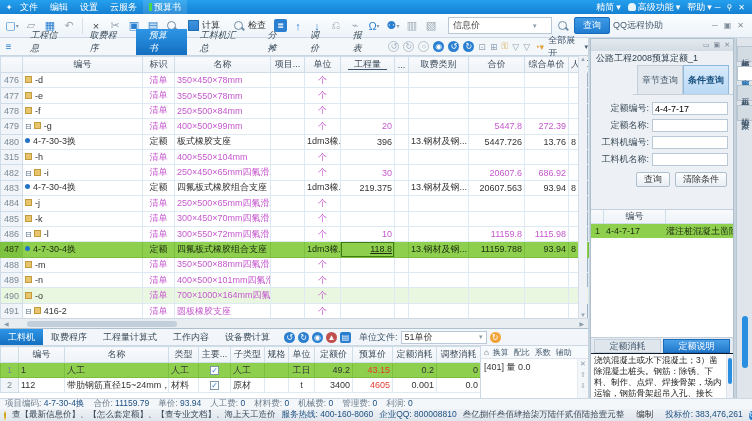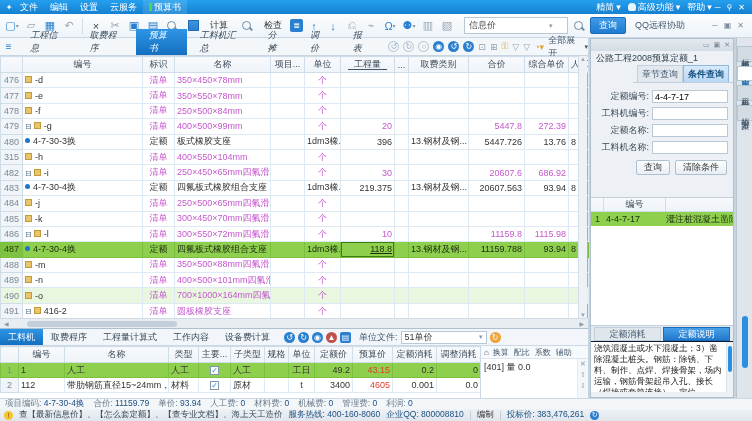--- a/index.html
+++ b/index.html
@@ -16,32 +16,32 @@
   .wtitle{position:absolute;left:462px;top:16px;color:#eaf6ff;}
   .userico{display:inline-block;width:8px;height:8px;border-radius:50% 50% 2px 2px;background:#fff;opacity:.9;}
   .winbtn{padding:0 3px;font-size:8px;}
 
   
   .toolbar{position:absolute;left:0;top:14px;width:752px;height:24px;background:linear-gradient(#fcfeff,#edf3f9);border-bottom:1px solid #ccd9e4;display:flex;align-items:center;padding:0 4px;gap:3px;}
   .tico{display:inline-flex;align-items:center;justify-content:center;width:16px;height:16px;border-radius:2px;color:#2a7fd0;font-size:11px;}
   .tico.gray{color:#9aa7b2;}
   .tico.dark{color:#444;}
   .tsep{width:1px;height:16px;background:#d4dee8;margin:0 2px;}
-  .tbtn{display:inline-flex;align-items:center;gap:11px;height:18px;padding:0 5px;border-radius:2px;color:#333;}
+  .tbtn{display:inline-flex;align-items:center;gap:3px;height:18px;padding:0 5px;border-radius:2px;color:#333;}
   .tbtn .bico{width:11px;height:11px;background:#2a7fd0;display:inline-block;border-radius:1px;position:relative;}
   .tbtn .bico.grid{background:linear-gradient(#3f97e2,#2a7fd0);box-shadow:inset 0 0 0 1px #1d6cb4;}
   .bluesq{width:13px;height:13px;background:#2a7fd0;color:#fff;display:inline-flex;align-items:center;justify-content:center;border-radius:2px;font-size:8px;}
   .mag{position:relative;width:12px;height:12px;display:inline-block;}
   .mag::before{content:"";position:absolute;left:1px;top:1px;width:7px;height:7px;border:1.5px solid #6f8ca5;border-radius:50%;}
   .mag::after{content:"";position:absolute;left:8px;top:8px;width:4px;height:1.5px;background:#6f8ca5;transform:rotate(45deg);}
   .searchbox{display:flex;align-items:center;height:17px;background:#fff;border:1px solid #b9c8d6;width:104px;padding:0 2px;margin-left:6px;}
   .searchbox input{border:0;outline:0;width:82px;font-size:9px;color:#444;background:transparent;}
   .searchbox .ud{font-size:7px;color:#8a99a8;}
   .qbtn{height:17px;background:linear-gradient(#3f9ae6,#1f7cd0);color:#fff;border:1px solid #1a6cb8;border-radius:2px;padding:0 8px;display:inline-flex;align-items:center;}
-  .qqlbl{color:#445a6e;margin-left:6px;}
+  .qqlbl{color:#445a6e;}
   .mdi-ctrl{margin-left:auto;display:flex;gap:6px;color:#7e8c99;font-size:8px;padding-right:4px;}
 
   
   .tabrow{position:absolute;left:0;top:38px;width:588px;height:18px;background:#f4f7fa;border-bottom:1px solid #c9d6e2;display:flex;align-items:stretch;}
   .hamb{width:18px;display:flex;align-items:center;justify-content:center;color:#2a7fd0;font-size:10px;}
   .mtab{padding:0 13px;display:flex;align-items:center;color:#3a4a58;}
   .mtab.active{background:linear-gradient(#2e95e6,#146fc0);color:#fff;}
   .trow-icons{display:flex;align-items:center;gap:4px;margin-left:6px;color:#8fa3b5;font-size:9px;}
   .cir{width:11px;height:11px;border-radius:50%;display:inline-flex;align-items:center;justify-content:center;font-size:8px;}
   .cir.g{border:1px solid #b3c2cf;color:#9fb0bf;}
@@ -93,21 +93,21 @@
   .convert{position:absolute;left:480px;top:17px;width:108px;height:53px;border-left:1px solid #ccd9e4;background:#f7fafc;}
   .cv-head{height:13px;display:flex;align-items:center;gap:4px;padding:0 3px;border-bottom:1px solid #dde6ee;color:#44586c;font-size:8px;}
   .cv-body{position:relative;height:40px;background:#fff;}
   .cv-text{padding:2px 3px;color:#333;}
   .cv-ctrl{position:absolute;right:0;top:0;width:11px;height:40px;display:flex;flex-direction:column;align-items:center;gap:3px;padding-top:1px;color:#8b9aa9;font-size:7px;border-left:1px solid #e4ebf1;background:#f4f7fa;}
 
   
   .right-panel{position:absolute;left:590px;top:38px;width:144px;height:360px;background:#edf1f5;border:1px solid #aebfcd;}
   .p-strip{height:12px;background:linear-gradient(#e4eaef,#d3dce4);display:flex;justify-content:flex-end;align-items:center;gap:4px;padding:0 3px;color:#7e8c99;font-size:7px;}
   .p-title{height:14px;padding:1px 5px;color:#2c3c4c;}
-  .p-tabs{height:18px;display:flex;padding:0 4px;gap:0;border-bottom:1px solid #c3cfda;margin-left:42px;}
+  .p-tabs{height:30px;display:flex;padding:0 4px;gap:0;border-bottom:1px solid #c3cfda;margin-left:42px;}
   .ptab{flex:1;display:flex;align-items:center;justify-content:center;background:#e2e8ee;border:1px solid #c3cfda;border-bottom:0;color:#41566b;}
   .ptab.active{background:linear-gradient(#d8eafb,#b9d8f4);color:#14507f;border-color:#8fb8dd;font-weight:bold;}
   .p-form{padding:5px 5px 0 5px;}
   .p-frow{display:flex;align-items:center;height:17px;}
   .p-frow label{width:56px;text-align:right;color:#3a4a58;padding-right:3px;white-space:nowrap;}
   .p-frow input{flex:1;height:13px;border:1px solid #b9c8d6;background:#fff;font-size:9px;padding:0 2px;outline:0;min-width:0;}
   .p-btns{display:flex;justify-content:flex-end;gap:5px;padding:4px 6px;}
   .pbtn{height:15px;padding:0 7px;background:linear-gradient(#fdfefe,#e8eef4);border:1px solid #aebfcd;border-radius:2px;display:inline-flex;align-items:center;color:#333;}
   .p-list{margin-top:18px;height:128px;background:#fff;border-top:1px solid #c3cfda;}
   .pl-head{display:flex;height:14px;background:linear-gradient(#f8fafc,#eef3f8);border-bottom:1px solid #cfdde9;}
@@ -647,25 +647,25 @@
     <div class="p-tabs" id="panel-tabs">
         <span class="ptab">章节查询</span>
         <span class="ptab active">条件查询</span>
       </div>
     <div class="p-form" id="panel-form">
         <div class="p-frow">
           <label>定额编号:</label>
           <input value="4-4-7-17" style="">
         </div>
         <div class="p-frow">
-          <label>工料机编号:</label>
+          <label>定额名称:</label>
           <input value="" style="">
         </div>
         <div class="p-frow">
-          <label>定额名称:</label>
+          <label>工料机编号:</label>
           <input value="" style="">
         </div>
         <div class="p-frow">
           <label>工料机名称:</label>
           <input value="" style="">
         </div>
       </div>
     <div class="p-btns">
       <span class="pbtn">查询</span>
       <span class="pbtn">清除条件</span>
@@ -709,20 +709,21 @@
       <span><span class="lab">材料费: </span><span class="val">0</span></span>
       <span><span class="lab">机械费: </span><span class="val">0</span></span>
       <span><span class="lab">管理费: </span><span class="val">0</span></span>
       <span><span class="lab">利润: </span><span class="val">0</span></span>
     </div>
   <div class="status2">
     <span class="bulb">!</span>
     <span class="links">查【最新信息价】、【怎么套定额】、【查专业文档】、海上天工造价</span>
     <span class="hot">服务热线: 400-160-8060</span>
     <span class="hot">企业QQ: 800008810</span>
+    <span class="amount">叁亿捌仟叁佰肆拾柒万陆仟贰佰陆拾壹元整</span>
     <span class="s2sep"></span>
     <span>编制</span>
     <span class="s2sep"></span>
     <span style="color:#1d4f82;">投标价: 383,476,261</span>
     <span class="msg-ico">↻</span>
 
   </div>
 
 </div>
 

